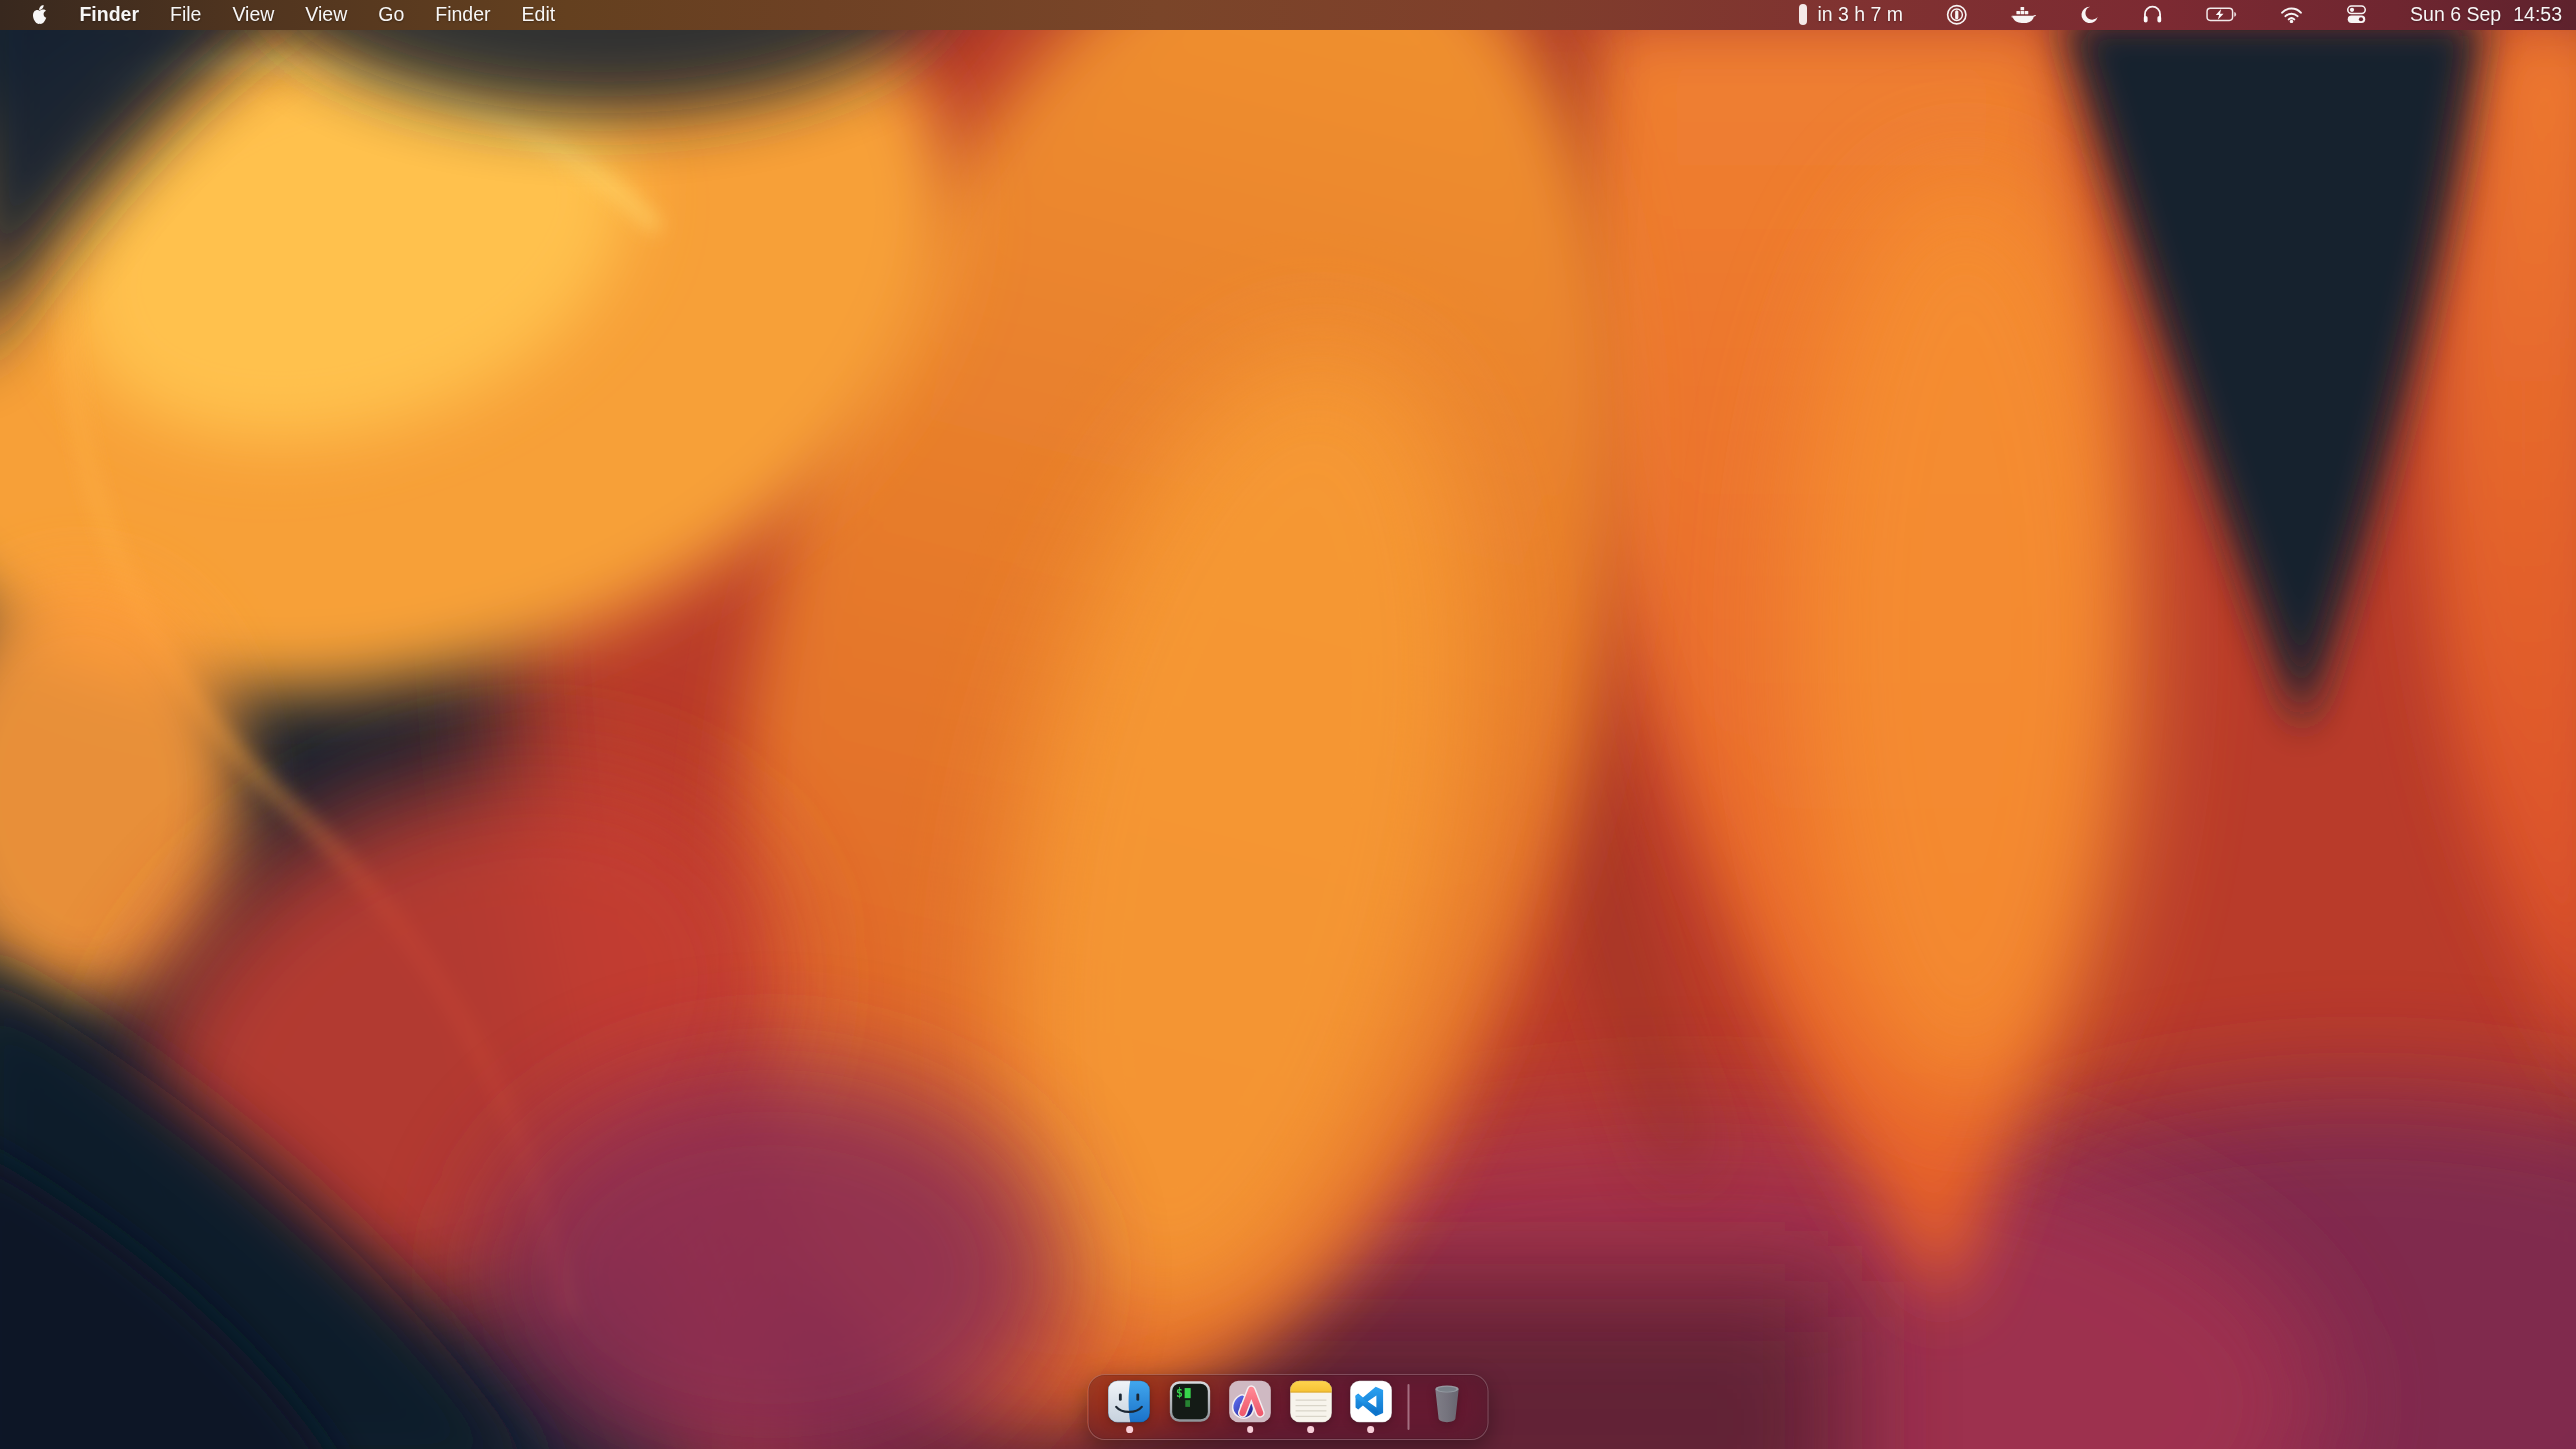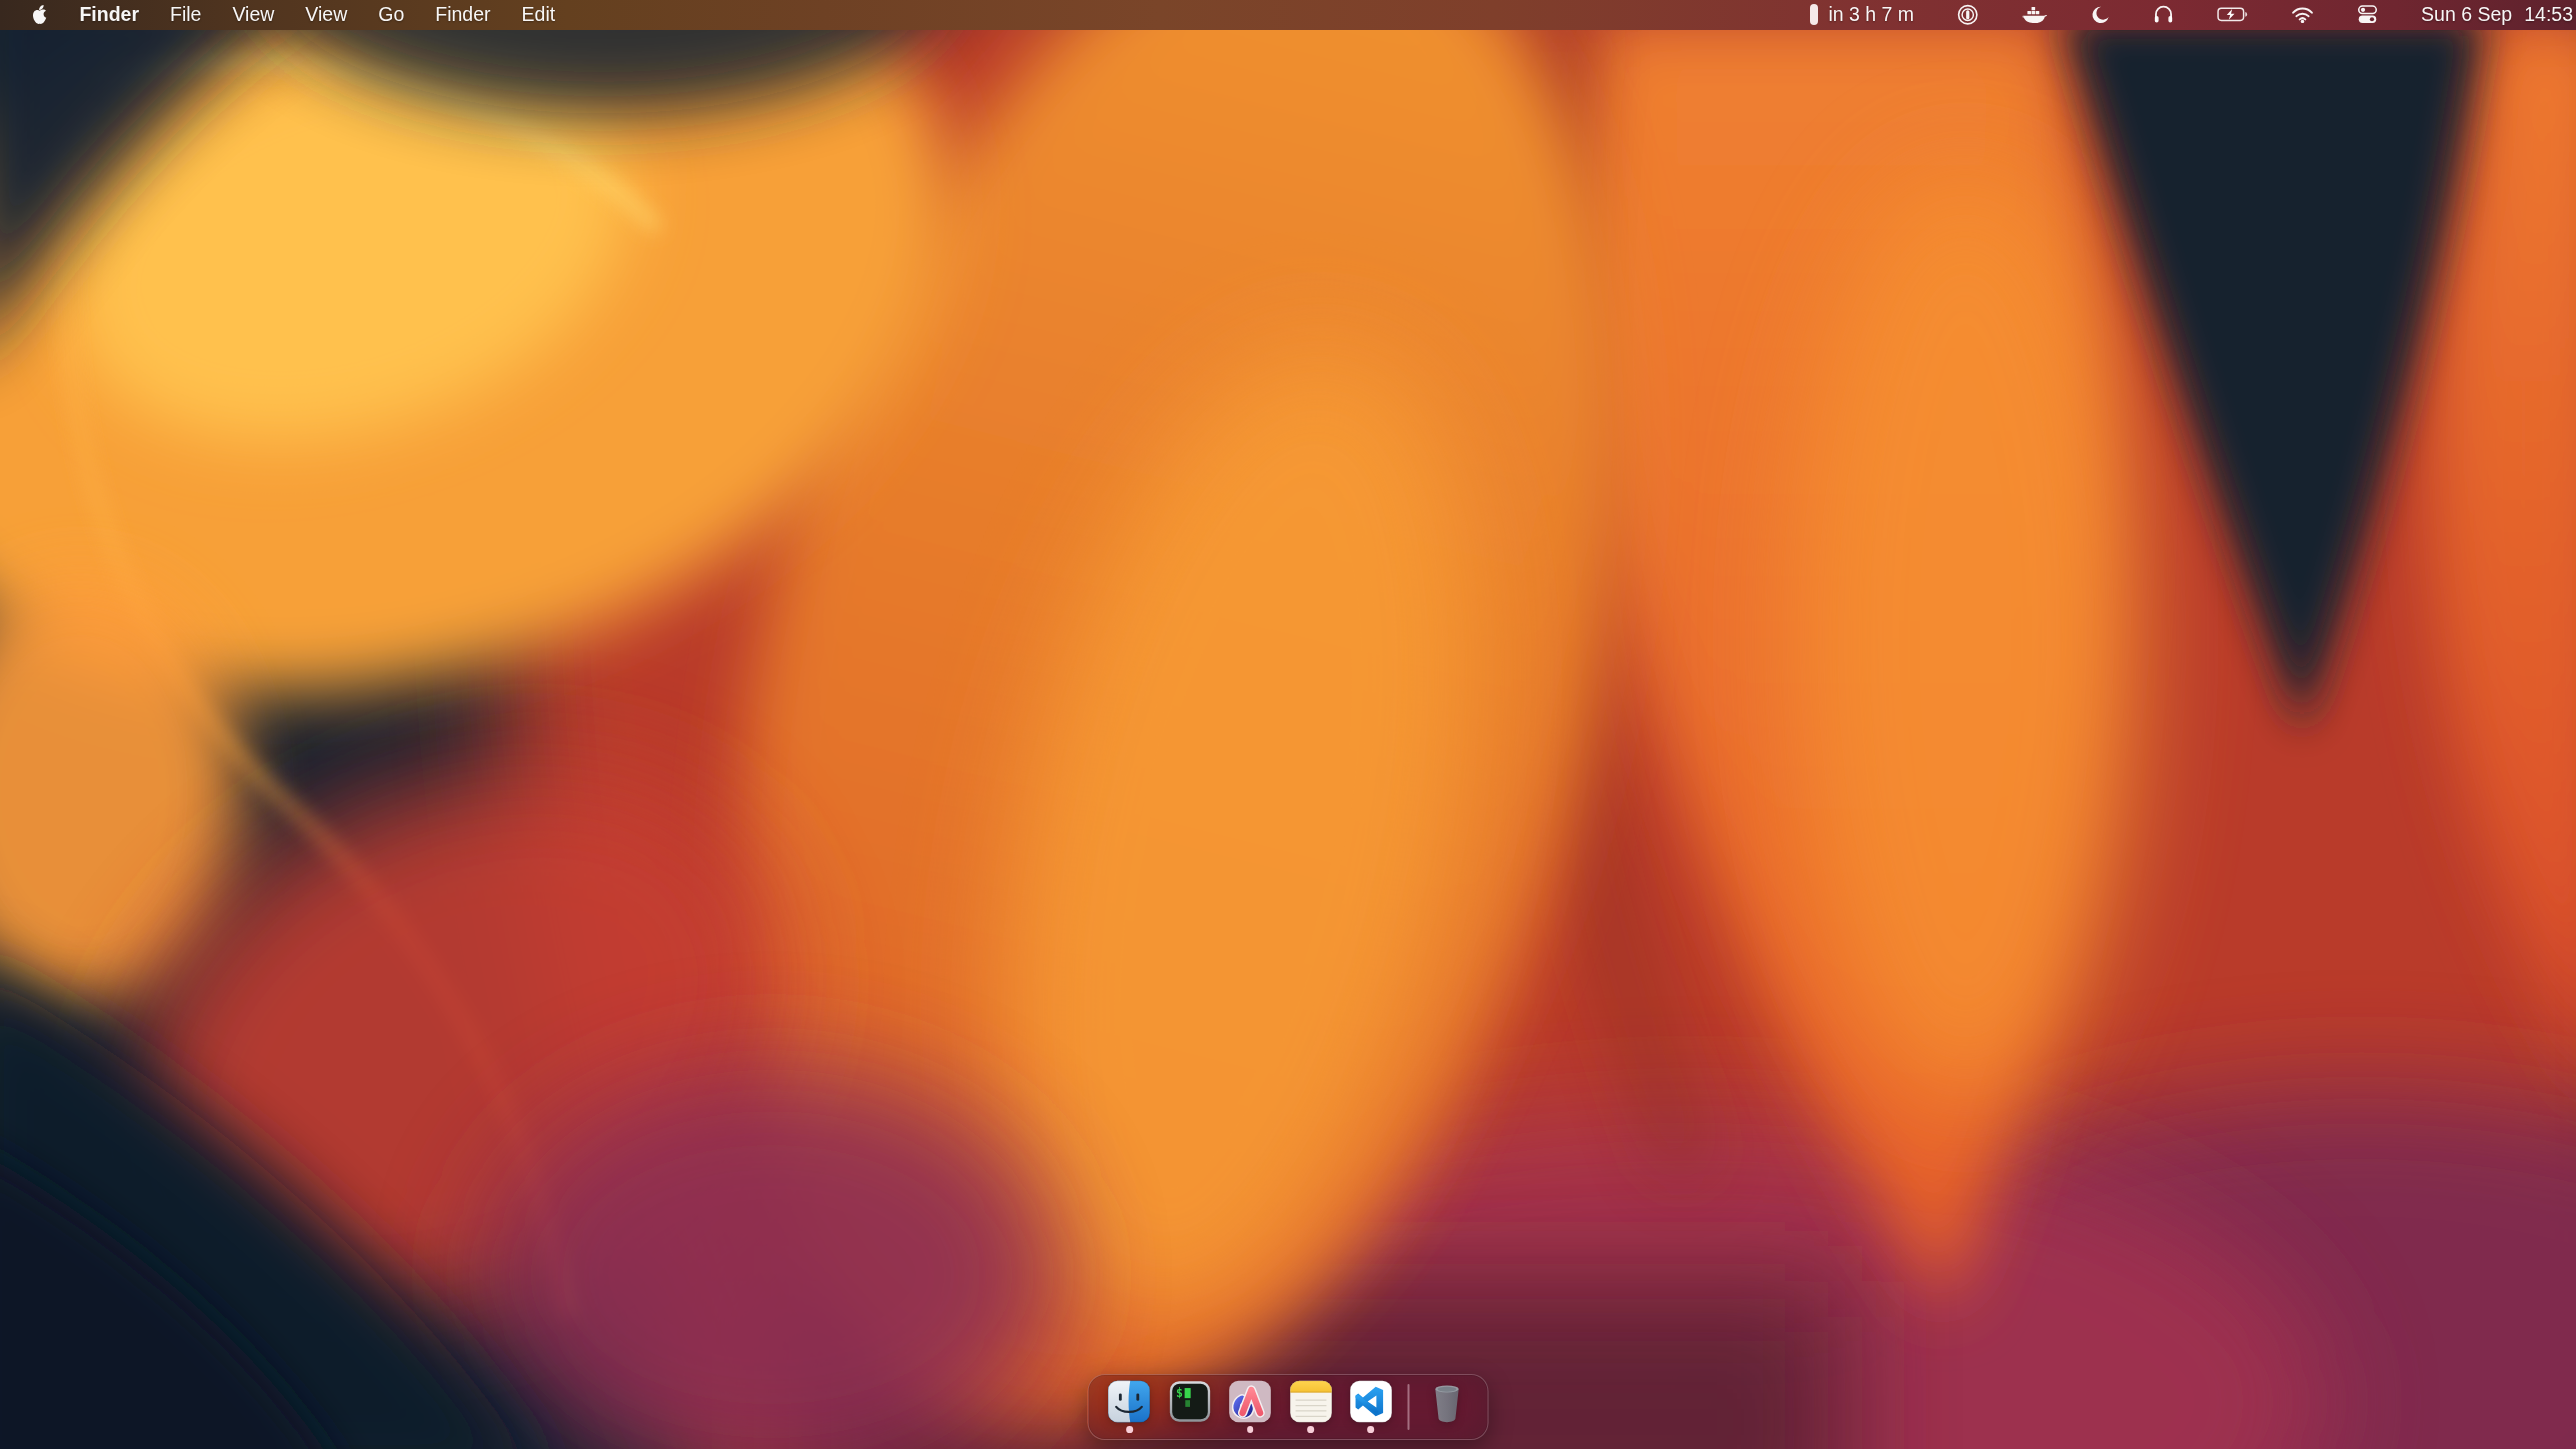--- a/index.html
+++ b/index.html
@@ -14,21 +14,21 @@
   .menubar{
     position:absolute;top:0;left:0;right:0;height:29.5px;z-index:10;
     display:flex;align-items:center;justify-content:space-between;
     background:linear-gradient(90deg,#38281e 0%,#51351f 10%,#64401f 22%,#6e4124 32%,
       #7a4529 45%,#7f3f2b 58%,#803231 72%,#7c2a32 84%,#6f2630 93%,#5e222d 100%);
     color:rgba(255,255,255,.96);
     font-size:19.5px;
     text-shadow:0 0.7px 2px rgba(0,0,0,.35);
   }
   .menubar-left{display:flex;align-items:center;gap:31px;padding-left:31px;}
-  .menubar-right{display:flex;align-items:center;gap:43px;padding-right:3px;}
+  .menubar-right{display:flex;align-items:center;gap:43px;padding-right:14px;}
   .menu-item{white-space:nowrap;cursor:default;}
   .menu-item.active-app{font-weight:700;}
   .apple{display:flex;align-items:center;}
   .status-item{display:flex;align-items:center;}
   .status-item svg{display:block;}
   .timer-group{display:flex;align-items:center;gap:10.7px;}
   .timer-pill{width:7.4px;height:21px;border-radius:4px;background:rgba(255,248,248,.92);}
   .clock{display:flex;align-items:center;gap:12px;white-space:nowrap;}
   
   .dock{

